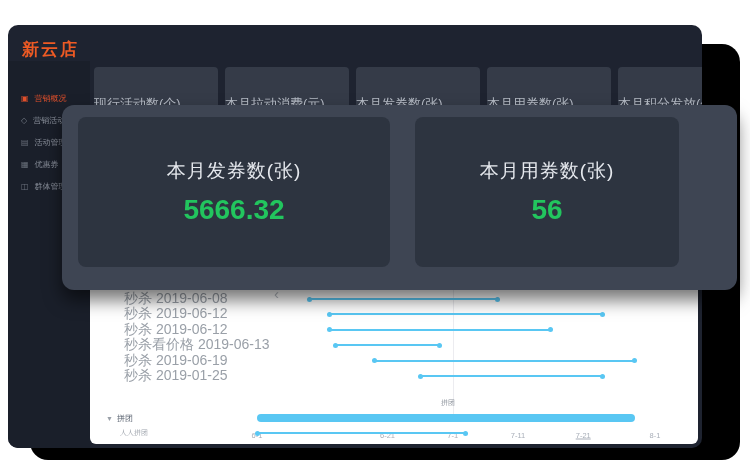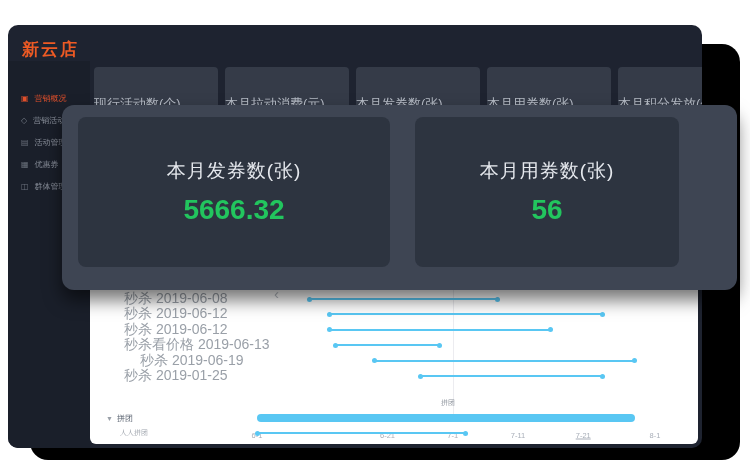--- a/index.html
+++ b/index.html
@@ -124,21 +124,21 @@
         <div class="row-label" style="left: 34px; top: 57.8px;">秒杀 2019-06-12</div>
         <div class="range-bar" style="left: 238.77px; width: 221.836px; top: 57.8px;">
           <div class="dot start"></div>
           <div class="dot end"></div>
         </div>
         <div class="row-label" style="left: 34px; top: 73.2px;">秒杀看价格 2019-06-13</div>
         <div class="range-bar" style="left: 245.295px; width: 104.393px; top: 73.2px;">
           <div class="dot start"></div>
           <div class="dot end"></div>
         </div>
-        <div class="row-label" style="left: 34px; top: 88.6px; margin-left: 16px;">秒杀 2019-06-19</div>
+        <div class="row-label" style="left: 34px; top: 88.6px;">秒杀 2019-06-19</div>
         <div class="range-bar" style="left: 284.443px; width: 260.984px; top: 88.6px;">
           <div class="dot start"></div>
           <div class="dot end"></div>
         </div>
         <div class="row-label" style="left: 34px; top: 104px;">秒杀 2019-01-25</div>
         <div class="range-bar" style="left: 330.115px; width: 182.689px; top: 104px;">
           <div class="dot start"></div>
           <div class="dot end"></div>
         </div>
       </div>

